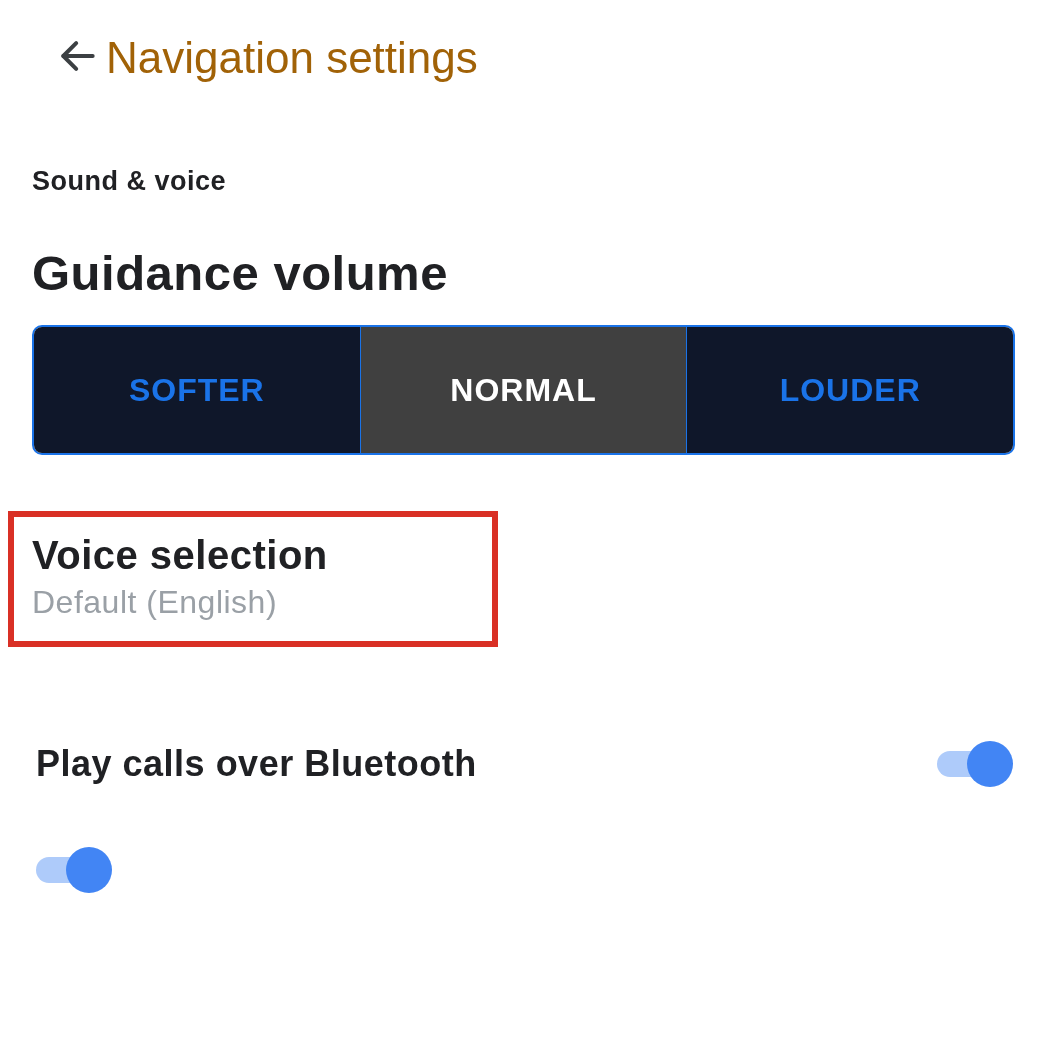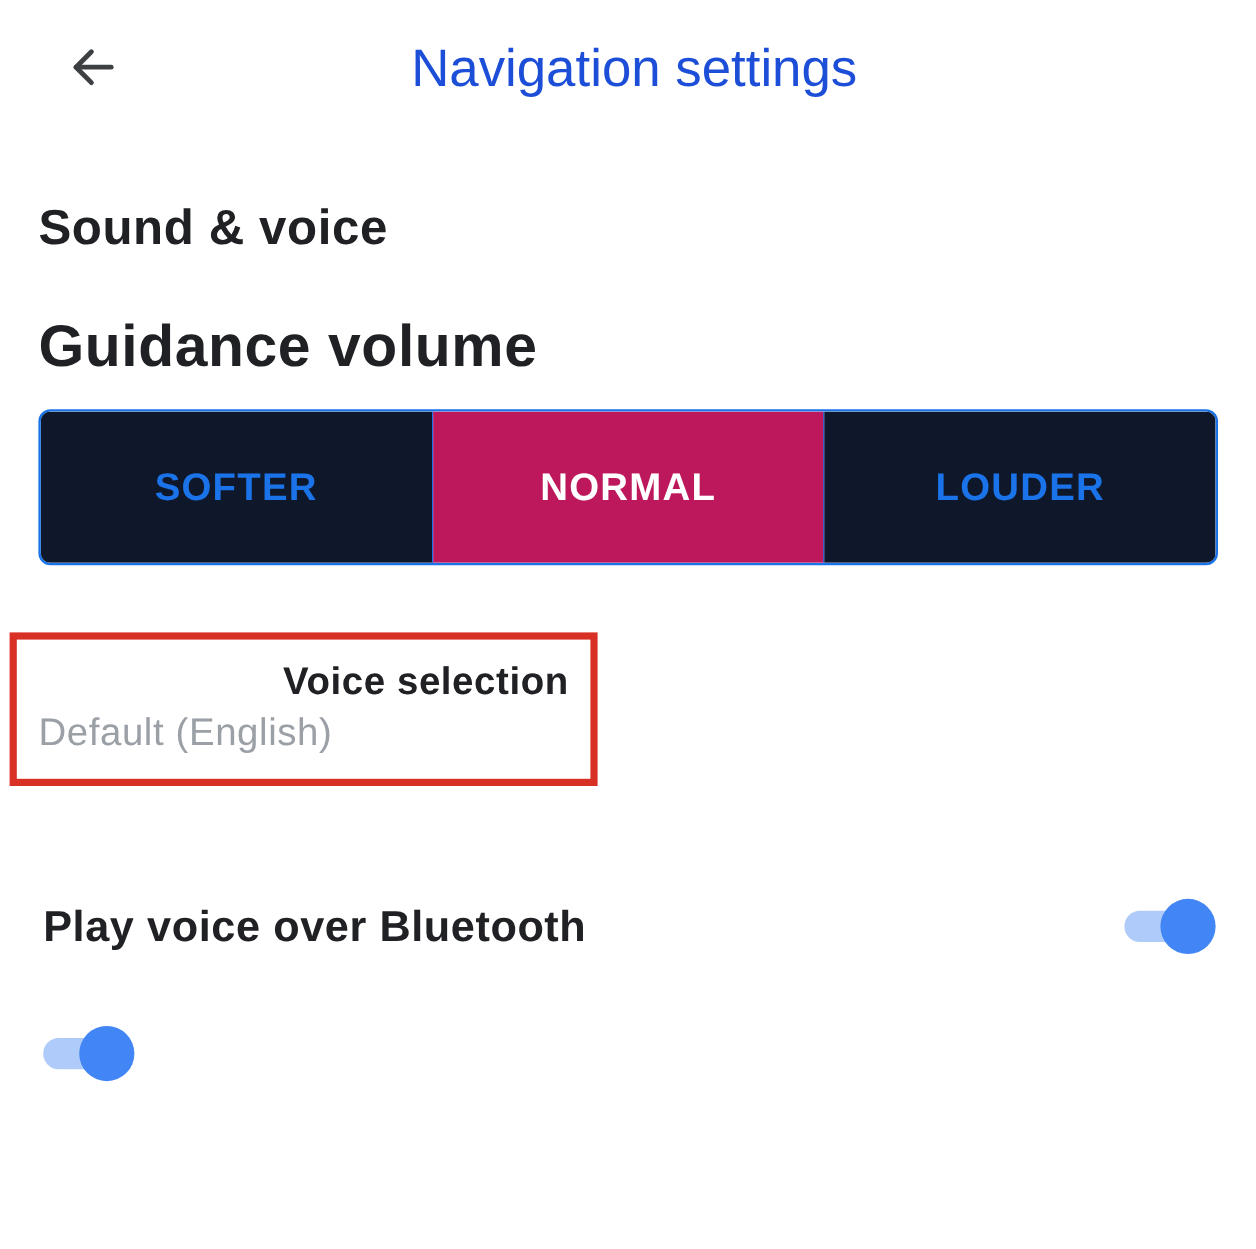--- a/index.html
+++ b/index.html
@@ -12,31 +12,31 @@
   .back-btn {
     width: 56px;
     height: 56px;
     display: flex;
     align-items: center;
     justify-content: center;
     cursor: pointer;
   }
   .title {
     flex: 1;
-    text-align: center;
+    text-align: left;
     font-size: 44px;
     font-weight: 400;
-    color: #1d4ed8;
+    color: #a16207;
     margin-right: 56px; 
   }
   .content {
     padding: 50px 32px 0 32px;
   }
   .section-header {
-    font-size: 41px;
+    font-size: 27px;
     font-weight: 700;
     color: #202124;
     margin-bottom: 48px;
     letter-spacing: 0.5px;
   }
   .sub-header {
     font-size: 49px;
     font-weight: 700;
     color: #202124;
     margin-bottom: 24px;
@@ -59,38 +59,37 @@
     font-size: 32px;
     font-weight: 700;
     letter-spacing: 1px;
     color: #1a73e8;
     background: #0f172a;
     cursor: pointer;
     border-right: 1px solid #1a73e8;
   }
   .seg-btn:last-child { border-right: none; text-align: right; }
   .seg-btn.selected {
-    background: #be185d;
+    background: #404040;
     color: #ffffff;
   }
   .voice-selection {
     border: 6px solid #d93025;
     padding: 16px 18px 20px 18px;
     margin-left: -24px;
     width: 490px;
     margin-bottom: 64px;
     cursor: pointer;
   }
   .vs-title {
-    font-size: 32px;
+    font-size: 40px;
     font-weight: 700;
     color: #202124;
     margin-bottom: 6px;
     letter-spacing: 0.5px;
-    text-align: right;
   }
   .vs-sub {
     font-size: 32px;
     color: #9aa0a6;
     letter-spacing: 0.5px;
   }
   .toggle-row {
     display: flex;
     align-items: center;
     justify-content: space-between;
@@ -152,21 +151,21 @@
     <div class="seg-btn selected">NORMAL</div>
     <div class="seg-btn">LOUDER</div>
   </div>
 
   <div class="voice-selection">
     <div class="vs-title">Voice selection</div>
     <div class="vs-sub">Default (English)</div>
   </div>
 
   <div class="toggle-row">
-    <div class="toggle-label">Play voice over Bluetooth</div>
+    <div class="toggle-label">Play calls over Bluetooth</div>
     <div class="switch">
       <div class="track"></div>
       <div class="thumb"></div>
     </div>
   </div>
 
   <div class="toggle-row">
     <div class="switch">
       <div class="track"></div>
       <div class="thumb"></div>

